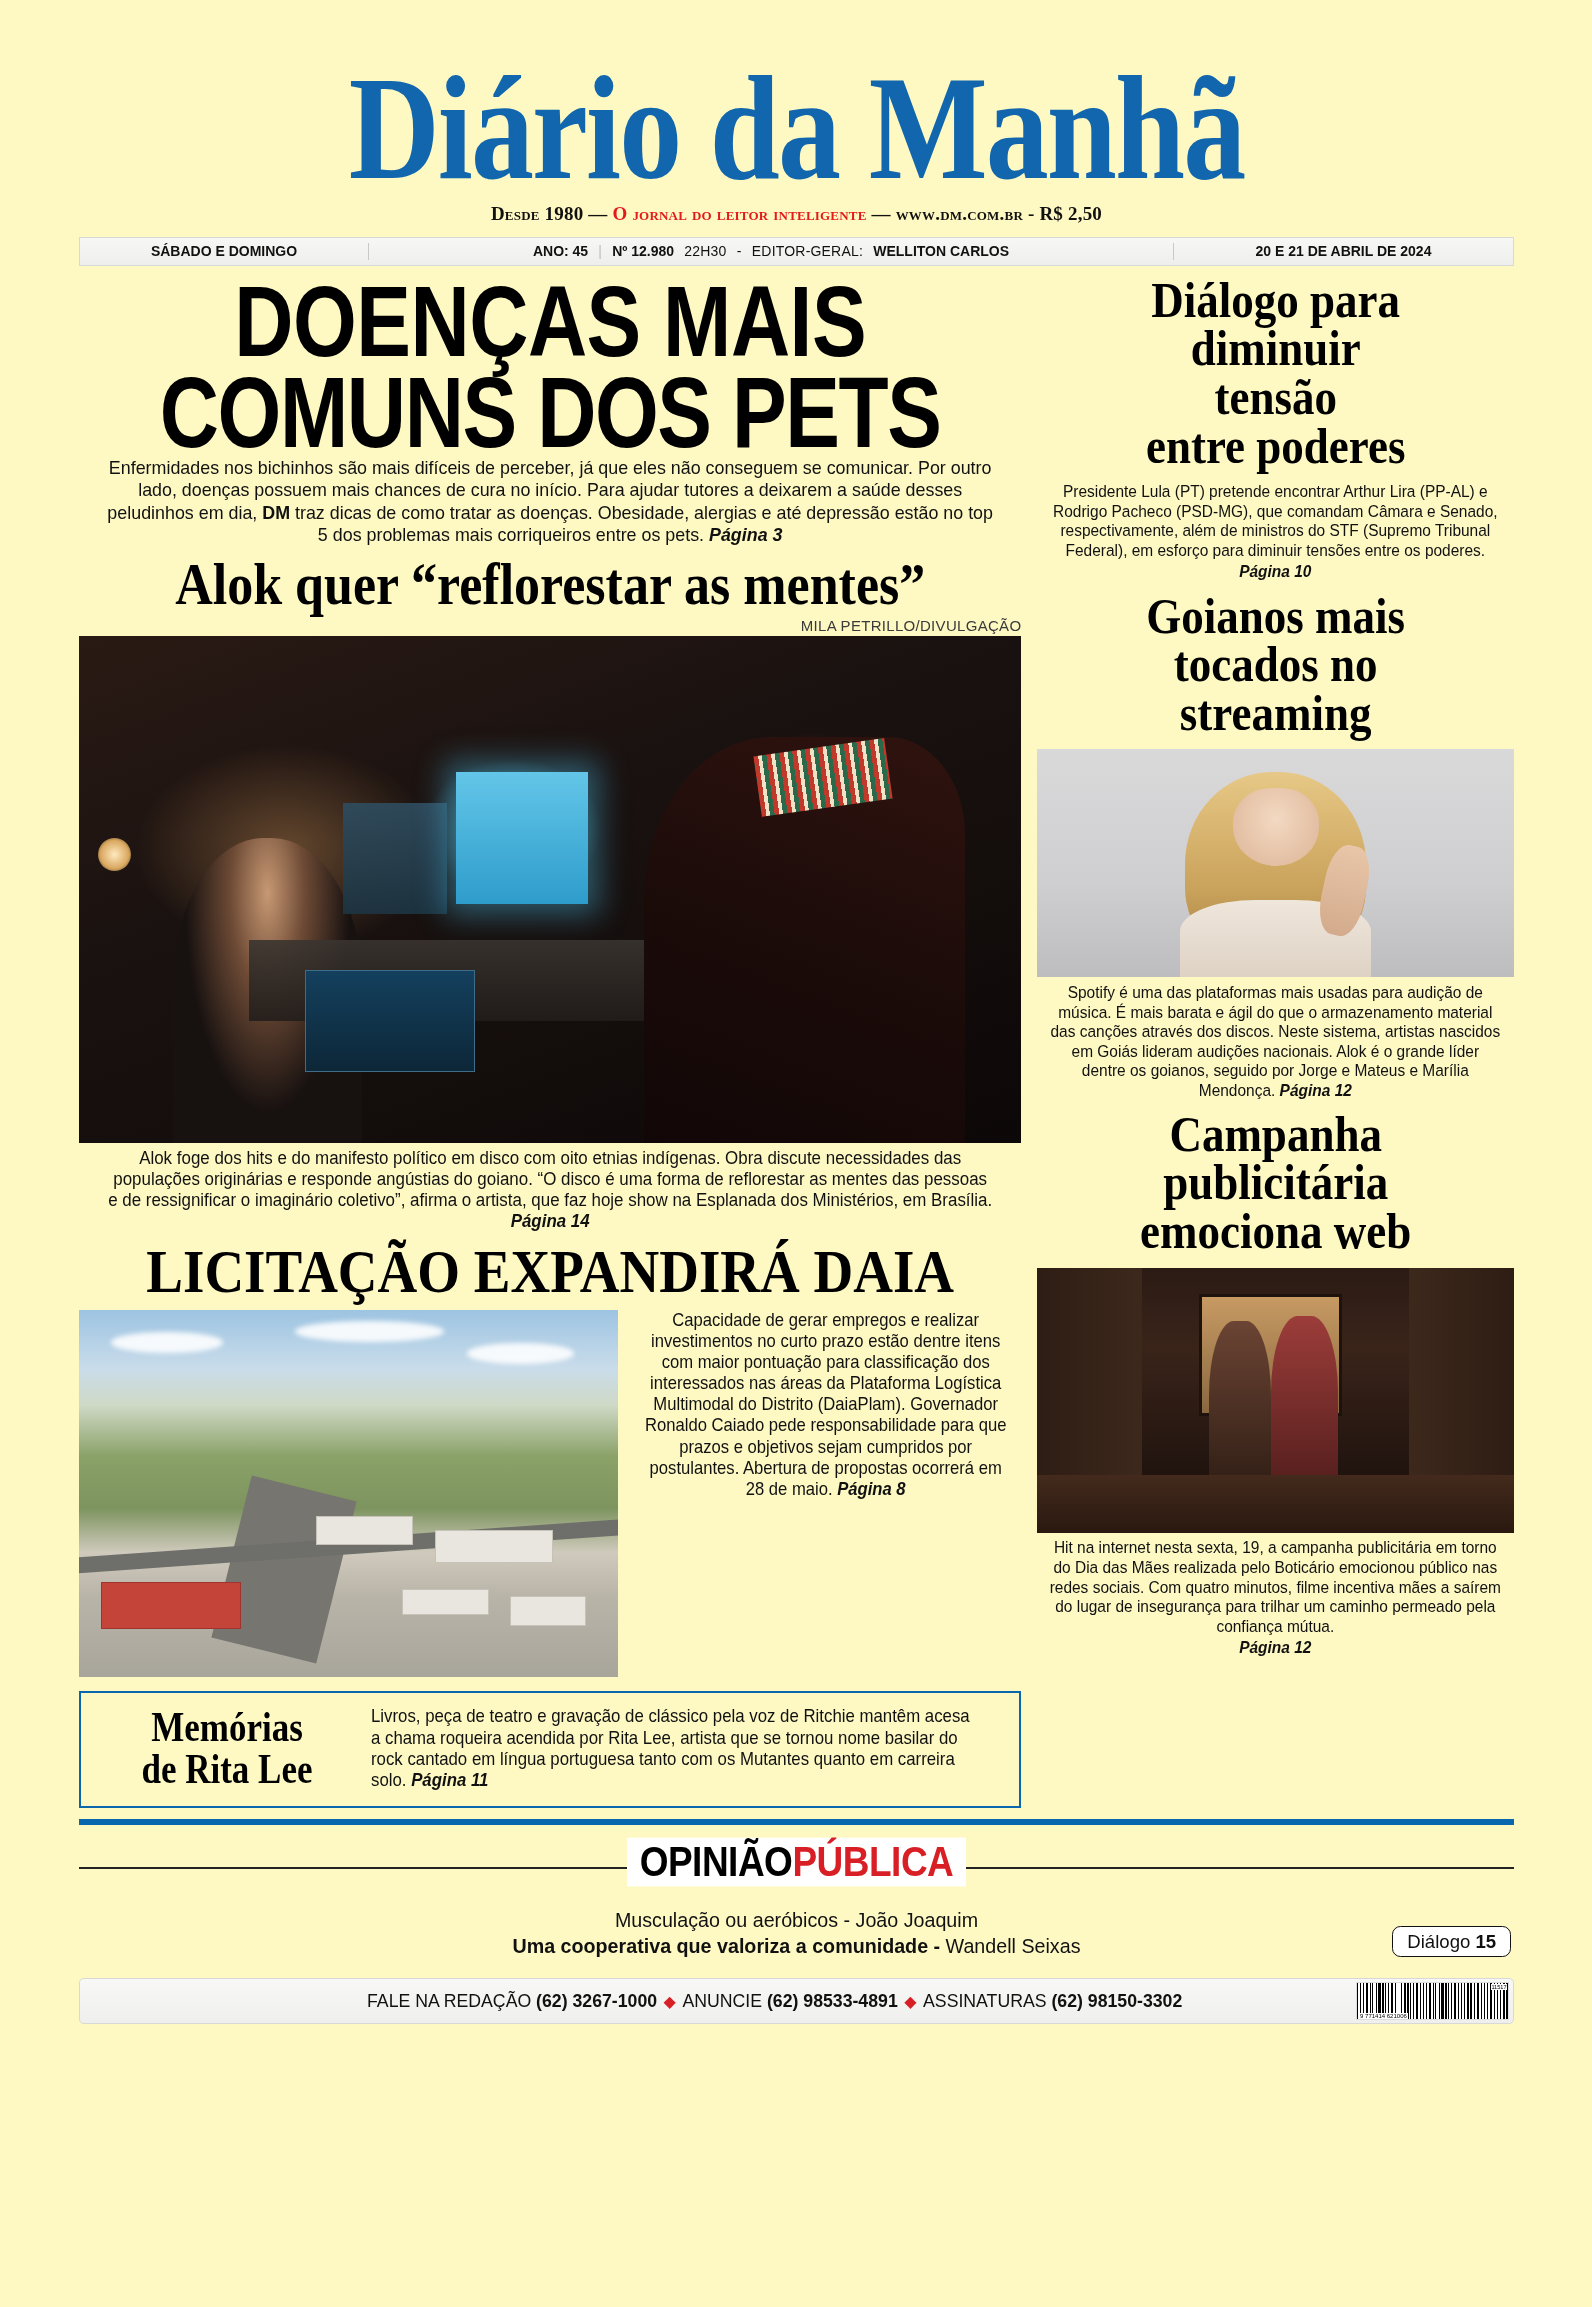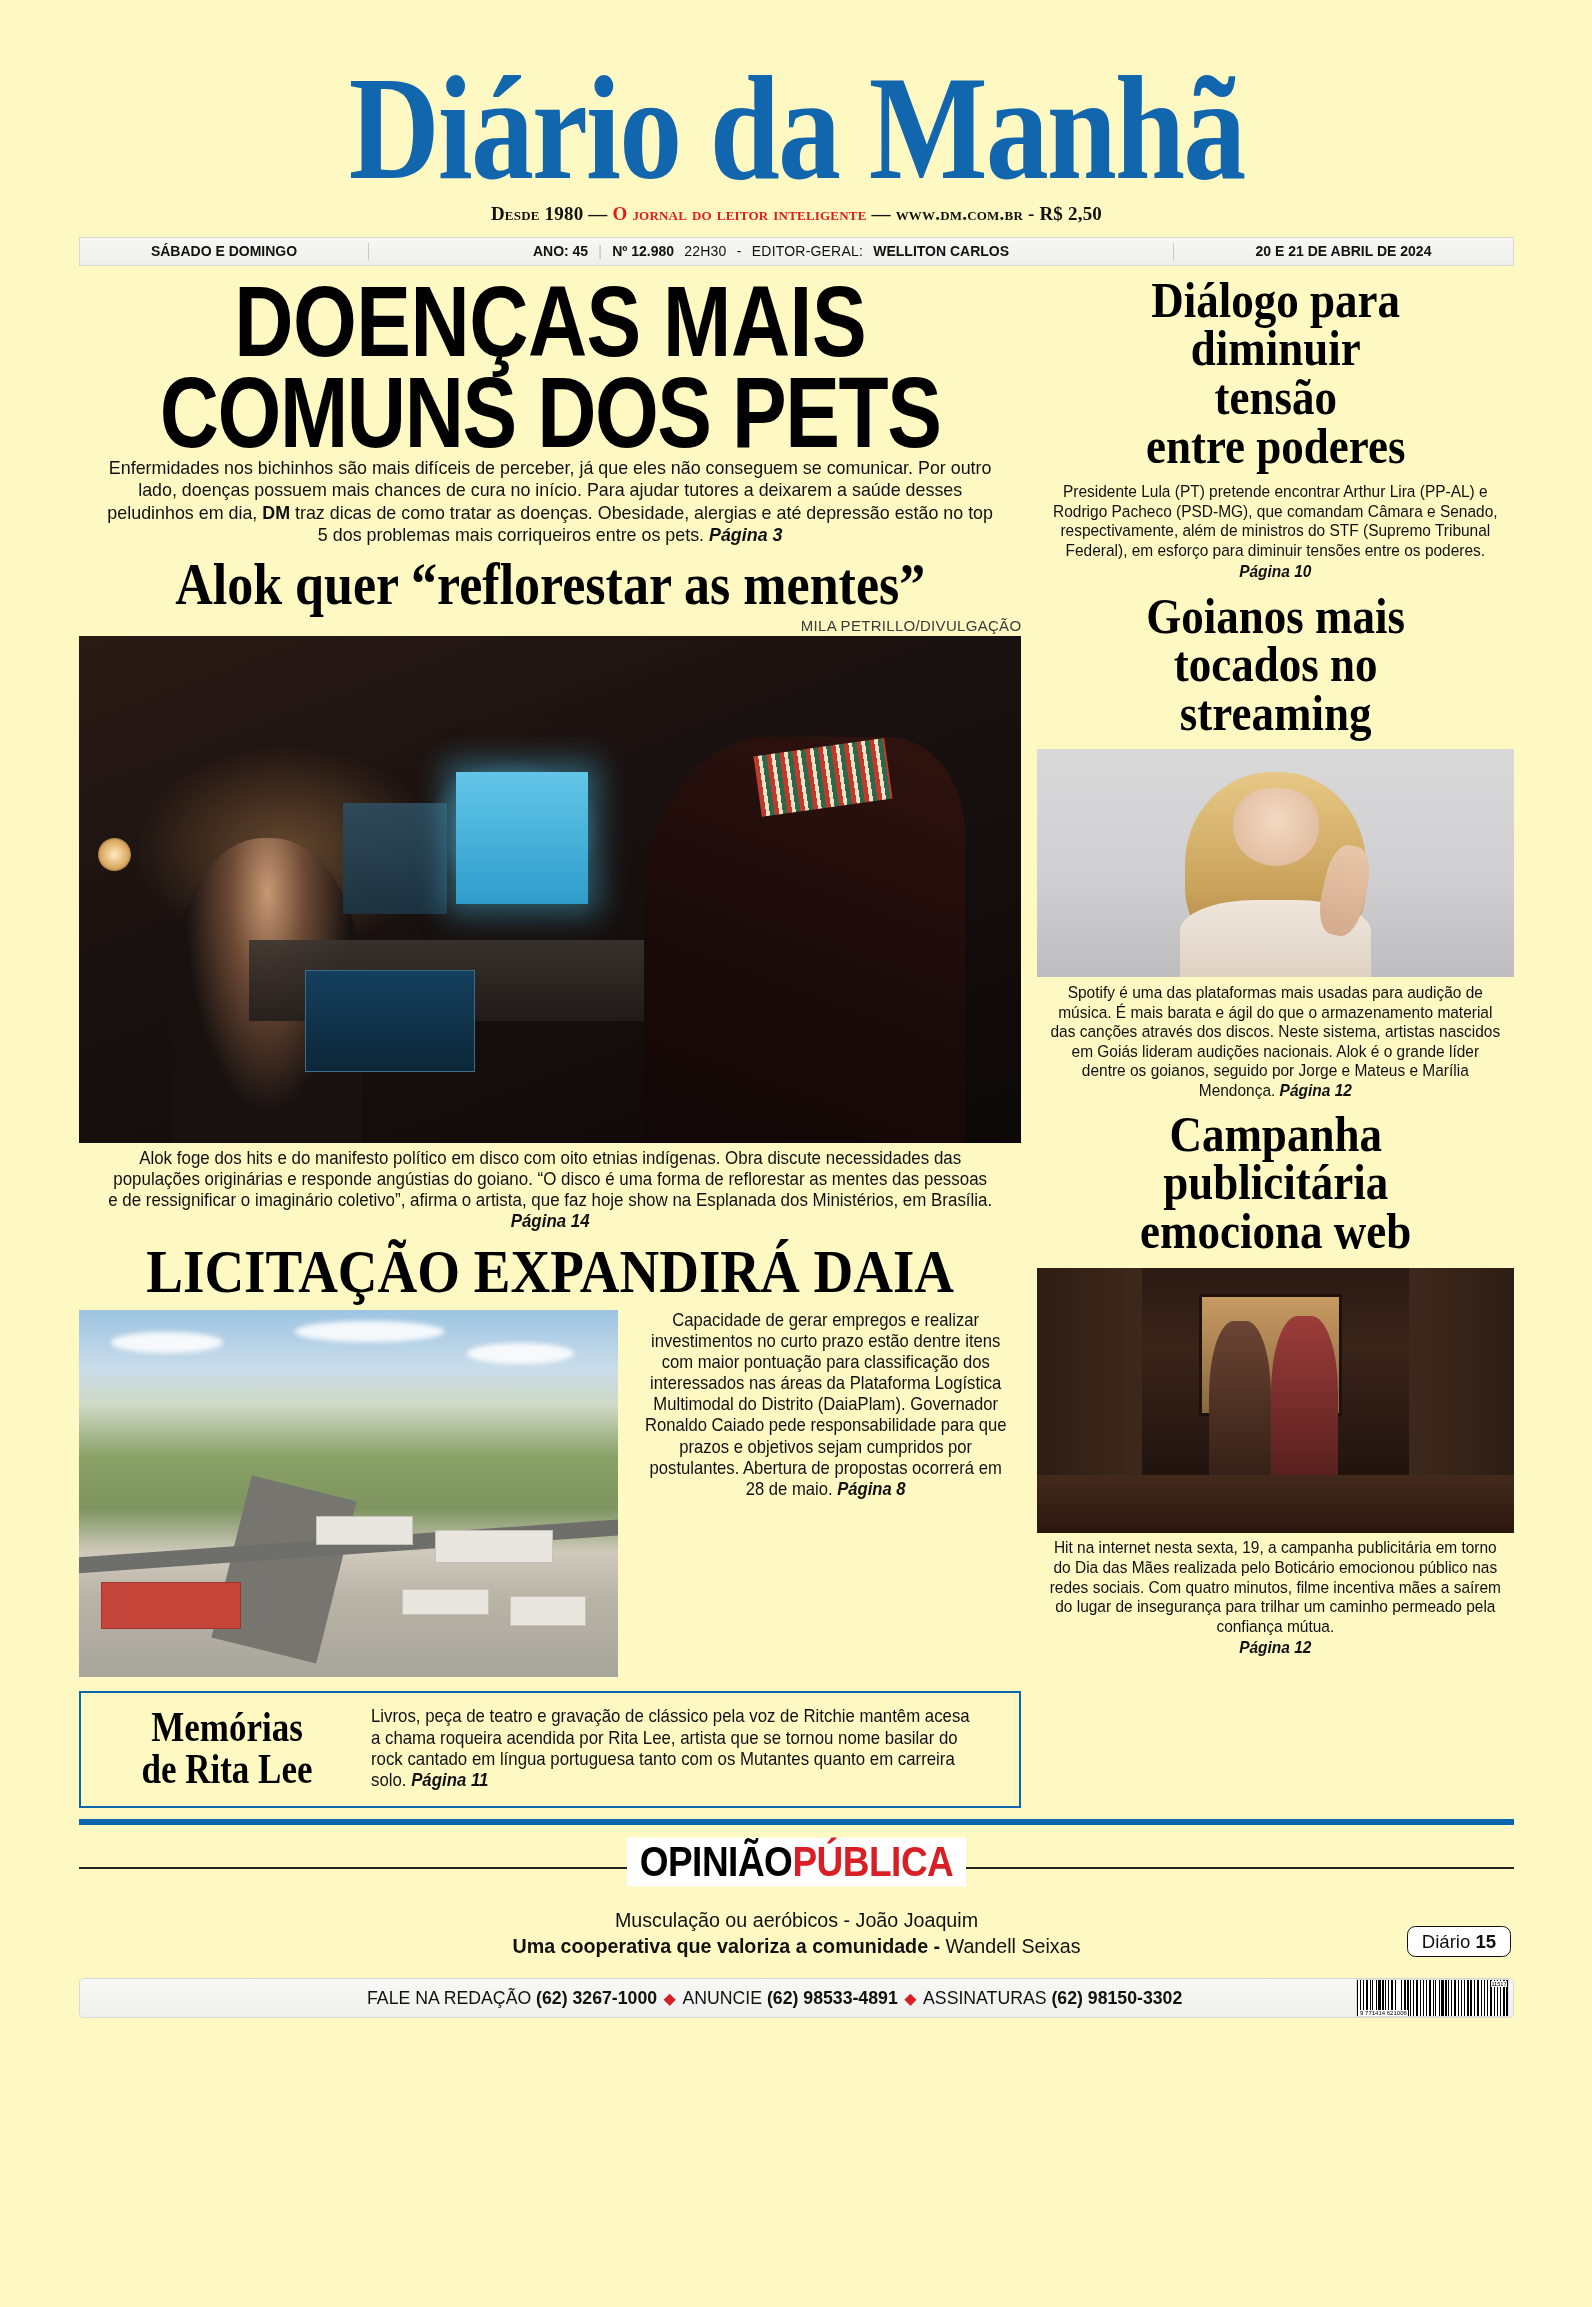--- a/index.html
+++ b/index.html
@@ -351,21 +351,21 @@
     font-size: 18.6px;
     color: #111;
     background: #fff;
     white-space: nowrap;
   }
   .pagina-badge b { font-weight: bold; }
 
   
   .footer {
     margin-top: 18.6px;
-    height: 40px;
+    height: 46px;
     border: 0.9px solid #d8d8d6;
     border-radius: 4.7px;
     background: linear-gradient(#f8f8f7, #efefee);
     display: flex;
     align-items: center;
     position: relative;
     padding-left: 20px;
   }
   .footer-contacts {
     flex: 1;
@@ -587,21 +587,21 @@
   <div class="opiniao-wrap">
     <div class="blue-rule"></div>
     <div class="opiniao-head">
       <div class="hr-line"></div>
       <div class="opiniao-title"><span class="op-blk">OPINIÃO</span><span class="op-red">PÚBLICA</span></div>
     </div>
     <div class="opiniao-lines">
       <div><span>Musculação ou aeróbicos - </span><span>João Joaquim</span></div>
       <div><b>Uma cooperativa que valoriza a comunidade - </b><span>Wandell Seixas</span></div>
     </div>
-    <div class="pagina-badge"><span>Diário </span><b>15</b></div>
+    <div class="pagina-badge"><span>Diálogo </span><b>15</b></div>
   </div>
 
   <div class="footer">
     <div class="footer-contacts"><span>FALE NA REDAÇÃO </span><b>(62) 3267-1000</b><span class="diamond">◆</span><span>ANUNCIE </span><b>(62) 98533-4891</b><span class="diamond">◆</span><span>ASSINATURAS </span><b>(62) 98150-3302</b></div>
     <div class="barcode-box">
       <div class="barcode-main"></div>
       <div class="barcode-side">
         <span class="barcode-side-num">11517</span>
       </div>
       <span class="barcode-num">9 771414 621006</span>

